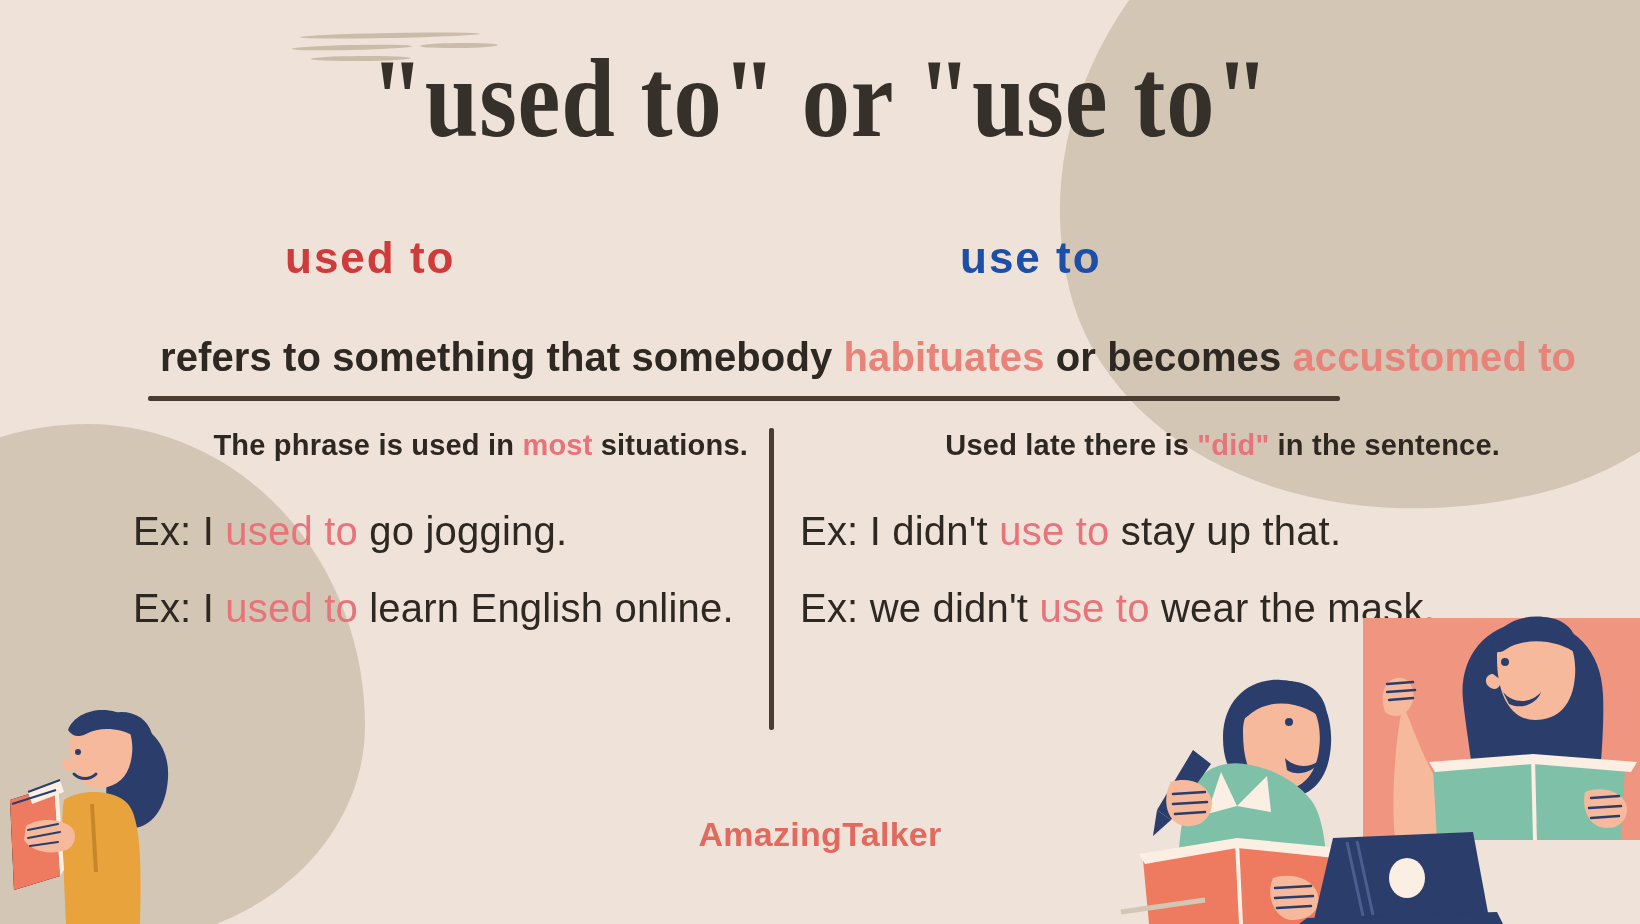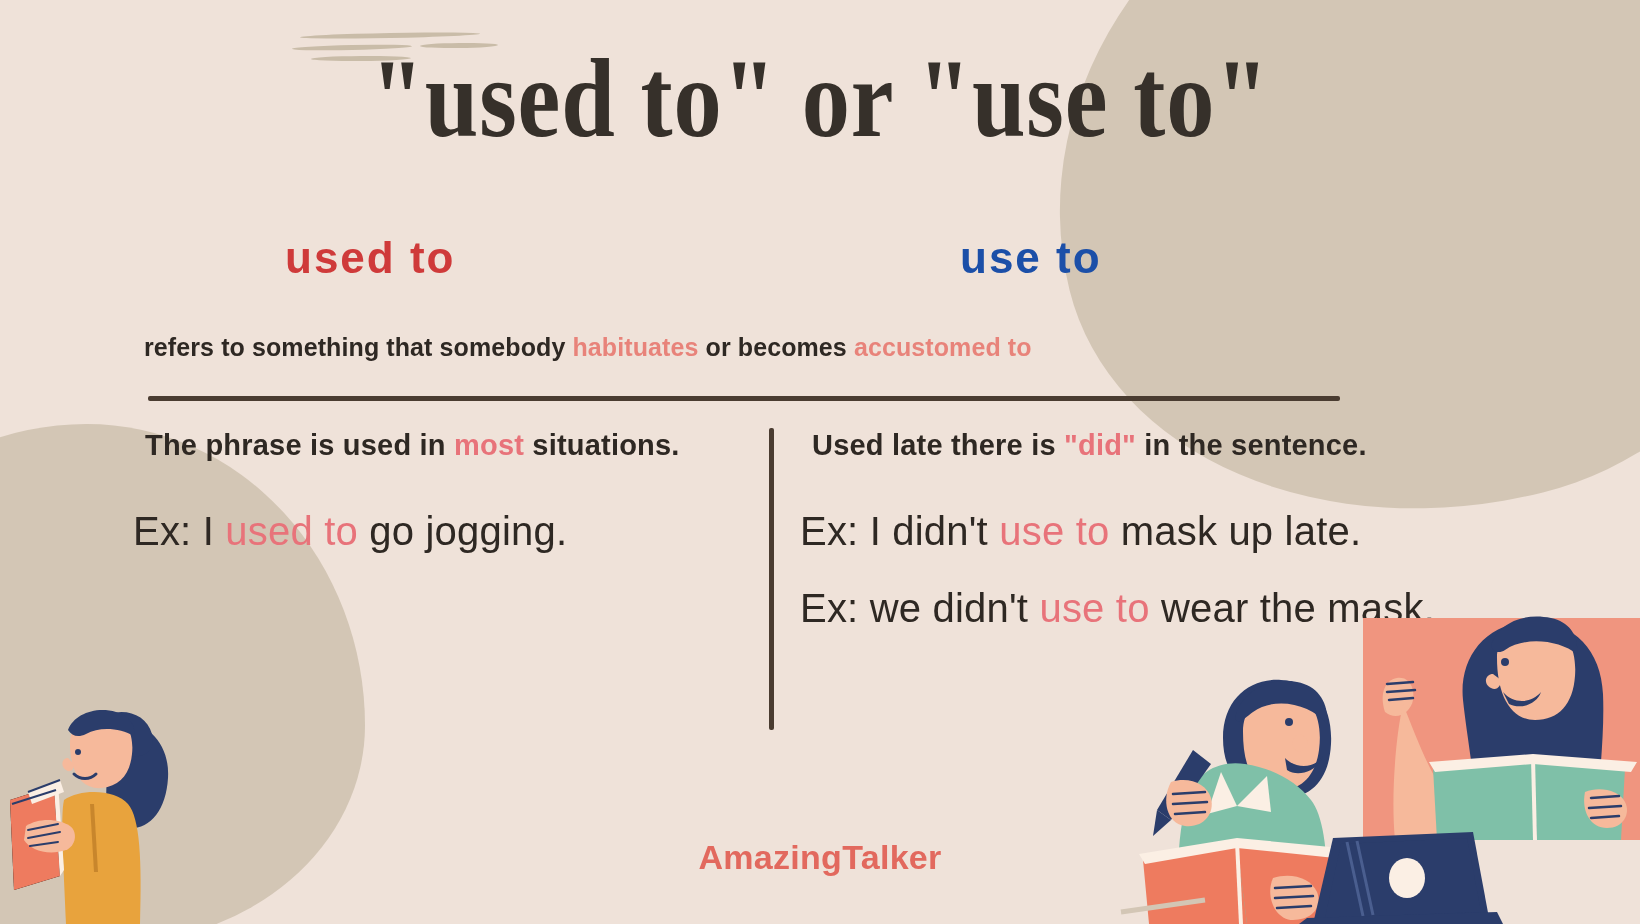--- a/index.html
+++ b/index.html
@@ -73,25 +73,25 @@
     font-size: 44px;
     letter-spacing: 2px;
     line-height: 1;
   }
   .col-head.left  { left: 285px; color: #CF3A3A; }
   .col-head.right { left: 960px; color: #1B4FA8; }
 
   
   .intro {
     position: absolute;
-    left: 144px;
+    left: 160px;
     top: 332px;
     width: 1195px;
     font-weight: 700;
-    font-size: 25px;
+    font-size: 40px;
     line-height: 1.25;
     letter-spacing: 0.1px;
     color: #2E2823;
     white-space: nowrap;
   }
   .intro .hl { color: #E8837A; }
 
   .hr {
     position: absolute;
     left: 148px;
@@ -120,40 +120,41 @@
   }
   .col.left  { left: 133px;  width: 615px; }
   .col.right { left: 800px;  width: 700px; }
 
   .col-rule {
     font-weight: 700;
     font-size: 29px;
     line-height: 1.2;
     color: #2E2823;
     letter-spacing: 0.2px;
-    margin: 0 0 42px 12px;
+    margin: 0 0 42px 5px;
+    text-align: right;
   }
   .col-rule .hl { color: #E8737A; }
 
   .example {
     font-weight: 400;
     font-size: 40px;
     line-height: 1.32;
     color: #2E2823;
     letter-spacing: 0.2px;
     margin: 0 0 24px 0;
   }
   .example .hl { color: #E8737A; }
   .example .indent { display: inline-block; padding-left: 56px; }
 
   
   .brand {
     position: absolute;
     left: 0;
-    top: 838px;
+    top: 815px;
     width: 1640px;
     text-align: center;
     font-weight: 700;
     font-size: 34px;
     letter-spacing: 0.3px;
     color: #E2695E;
   }
 
   
   .illus { position: absolute; }
@@ -181,28 +182,29 @@
   <div class="intro"><span>refers to something that somebody </span><span class="hl">habituates</span><span> or becomes </span><span class="hl">accustomed to</span></div>
 
   <div class="hr"></div>
   <div class="vr"></div>
 
   <div class="col left">
     <p class="col-rule"><span>The phrase is used in </span><span class="hl">most</span><span> situations.</span></p>
 
     <p class="example"><span>Ex: I </span><span class="hl">used to</span><span> go jogging.</span></p>
 
+    <p class="example"><span>Ex: I </span><span class="hl">used to</span><span> learn English online.</span></p>
 
   </div>
 
   <div class="col right">
     <p class="col-rule"><span>Used late there is </span><span class="hl">"did"</span><span> in the sentence.</span></p>
 
 
-    <p class="example"><span>Ex: I didn't </span><span class="hl">use to</span><span> mask up late.</span></p>
+    <p class="example"><span>Ex: I didn't </span><span class="hl">use to</span><span> stay up that.</span></p>
 
     <p class="example"><span>Ex: we didn't </span><span class="hl">use to</span><span> wear the mask.</span></p>
   </div>
 
   <div class="brand">AmazingTalker</div>
 
   <svg class="illus illus-left" viewBox="0 0 200 224">
     <g>
       <path d="M108 22 C140 20 162 44 160 78 C158 112 140 132 116 128 C98 124 96 96 100 72 Z" fill="#2B3D6B"></path>
       <path d="M92 18 C112 6 138 12 144 34 C148 50 138 58 122 56 C104 54 88 42 92 18 Z" fill="#2B3D6B"></path>

